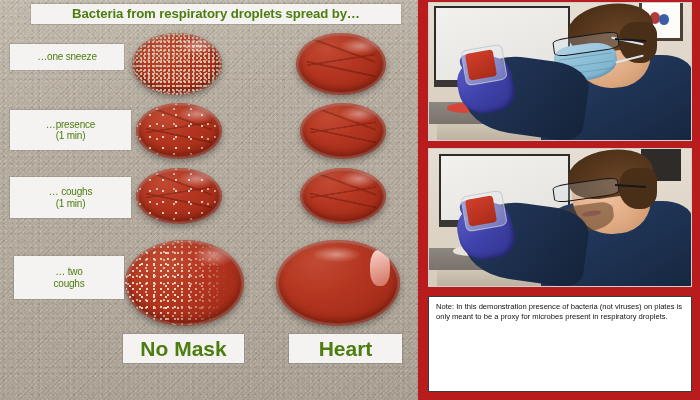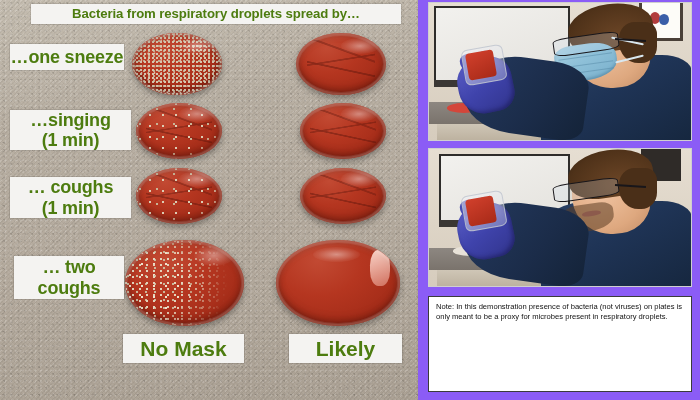--- a/index.html
+++ b/index.html
@@ -35,21 +35,21 @@
   .plaque {
     position: absolute; background: #f4f3f1; color: #4d7c0f;
     display: flex; align-items: center; justify-content: center;
     text-align: center; line-height: 1.12; z-index: 6;
     box-shadow: 0 0 0 0.5px rgba(0,0,0,.20);
   }
   #title-plaque {
     left: 31px; top: 4px; width: 370px; height: 20px;
     font-size: 13.2px; font-weight: 700; letter-spacing: -.1px;
   }
-  .row-label { font-size: 18px; font-weight: 700; letter-spacing: -.2px; }
+  .row-label { font-size: 10px; font-weight: 400; letter-spacing: -.2px; }
   #label-sneeze  { left: 10px; top: 44px;  width: 114px; height: 26px; }
   #label-singing { left: 10px; top: 110px; width: 121px; height: 40px; }
   #label-talking { left: 10px; top: 177px; width: 121px; height: 41px; }
   #label-coughs  { left: 14px; top: 256px; width: 110px; height: 43px; }
 
   #label-nomask { left: 123px; top: 334px; width: 121px; height: 29px;
                   font-size: 21px; font-weight: 700; }
   #label-masked { left: 289px; top: 334px; width: 113px; height: 29px;
                   font-size: 21px; font-weight: 700; }
 
@@ -124,21 +124,21 @@
   #plate-singing-nomask { left: 136px; top: 103px; width: 86px;  height: 56px; }
   #plate-singing-masked { left: 300px; top: 103px; width: 86px;  height: 56px; }
   #plate-talking-nomask { left: 136px; top: 168px; width: 86px;  height: 56px; }
   #plate-talking-masked { left: 300px; top: 168px; width: 86px;  height: 56px; }
   #plate-coughs-nomask  { left: 125px; top: 240px; width: 119px; height: 86px; }
   #plate-coughs-masked  { left: 276px; top: 240px; width: 124px; height: 86px; }
 
   
   #right-panel {
     position: absolute; left: 418px; top: 0; width: 282px; height: 400px;
-    background: #8b5cf6;
+    background: #b91c1c;
   }
   .photo {
     position: absolute; left: 10px; width: 264px; overflow: hidden;
     background: #cbbfae; border: 1px solid #cfcfcf;
   }
   #photo-masked   { top: 2px;   height: 139px; }
   #photo-unmasked { top: 148px; height: 139px; }
 
   
   .scene { position: absolute; inset: 0; }
@@ -236,21 +236,21 @@
 <div id="root">
 
   <div id="left-panel">
 
     <div class="plaque" id="title-plaque">Bacteria from respiratory droplets spread by…</div>
 
     <div class="plaque row-label" id="label-sneeze">…one sneeze</div>
 
     <div class="plaque row-label" id="label-singing">
       <div>
-        <div>…singing</div>
+        <div>…presence</div>
         <div>(1 min)</div>
       </div>
     </div>
 
     <div class="plaque row-label" id="label-talking">
       <div>
         <div>… coughs</div>
         <div>(1 min)</div>
       </div>
     </div>
@@ -310,21 +310,21 @@
     </div>
 
     <div class="plate" id="plate-coughs-masked">
       <div class="colonies none"></div>
       <div class="rim"></div>
       <div class="gloss" style="left:76%;top:12%;width:16%;height:42%;border-radius:42%;background:linear-gradient(160deg,rgba(255,225,215,.92),rgba(255,190,175,.45))"></div>
       <div class="gloss" style="left:30%;top:8%;width:38%;height:18%"></div>
     </div>
 
     <div class="plaque" id="label-nomask">No Mask</div>
-    <div class="plaque" id="label-masked">Likely</div>
+    <div class="plaque" id="label-masked">Heart</div>
 
   </div>
 
   <div id="right-panel">
 
     <div class="photo" id="photo-masked">
       <div class="scene">
         <div class="wall"></div>
         <div class="whiteboard"></div>
         <div class="wb-frame-shadow"></div>

